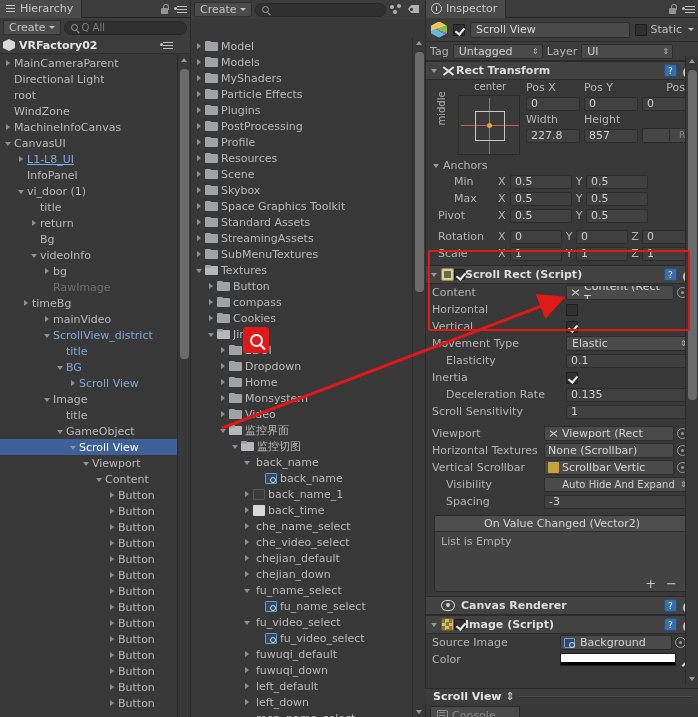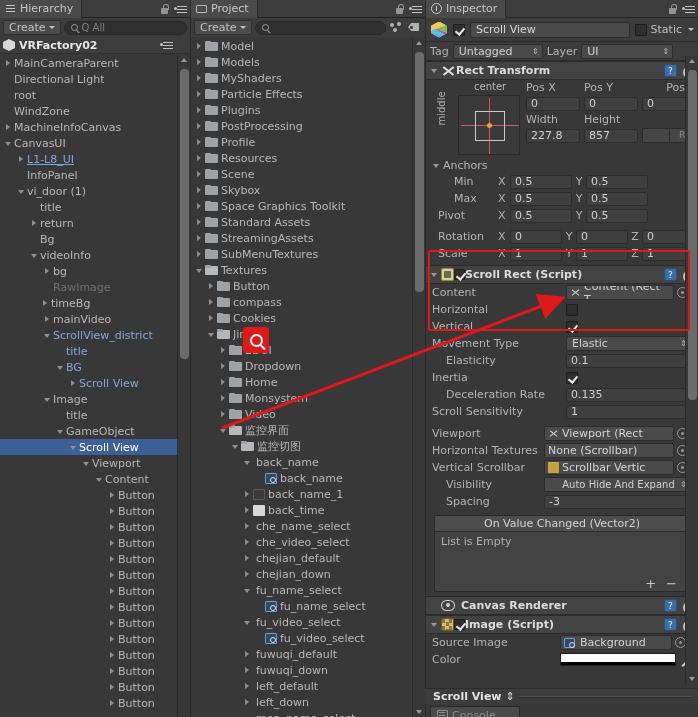--- a/index.html
+++ b/index.html
@@ -292,21 +292,21 @@
           <span class="rowlabel">videoInfo</span>
         </div>
         <div class="row" style="padding-left: 42px;">
           <span class="arrow r"></span>
           <span class="rowlabel">bg</span>
         </div>
         <div class="row dim" style="padding-left: 42px;">
           <span class="arrow "></span>
           <span class="rowlabel">RawImage</span>
         </div>
-        <div class="row" style="padding-left: 40px; text-align: right;">
+        <div class="row" style="padding-left: 21px; text-align: right;">
           <span class="arrow r"></span>
           <span class="rowlabel">timeBg</span>
         </div>
         <div class="row" style="padding-left: 42px;">
           <span class="arrow r"></span>
           <span class="rowlabel">mainVideo</span>
         </div>
         <div class="row blue" style="padding-left: 42px;">
           <span class="arrow d"></span>
           <span class="rowlabel">ScrollView_district</span>
@@ -405,36 +405,20 @@
         </div>
       </div>
 
     <div class="vsb" style="right:0;top:55px;bottom:0;">
       <span class="ar up"></span>
       <div class="thumb" style="top:14px;height:290px;"></div>
     </div>
   </div>
 
   <div class="panel" style="left:190px;top:0;width:235px;height:717px;border-left:1px solid #2b2b2b;">
-    <div class="tabbar">
-      <div class="tab">
-        <span class="ico" style="position:relative;">
-          <span style="position:absolute;left:0;top:2px;width:11px;height:8px;border:1px solid #b8b8b8;border-radius:1px;"></span>
-        </span>
-        <span>Project</span>
-      </div>
-      <div class="right">
-        <span class="lockico"></span>
-        <span class="burger">
-          <span></span>
-            <span></span>
-            <span></span>
-        </span>
-      </div>
-    </div>
 
     <div class="toolrow" style="border-bottom:none;">
       <div class="createbtn">
         <span>Create</span>
         <span class="caret-d"></span>
       </div>
       <div class="searchbox">
         <span class="magnifier"></span>
         <span></span>
       </div>

